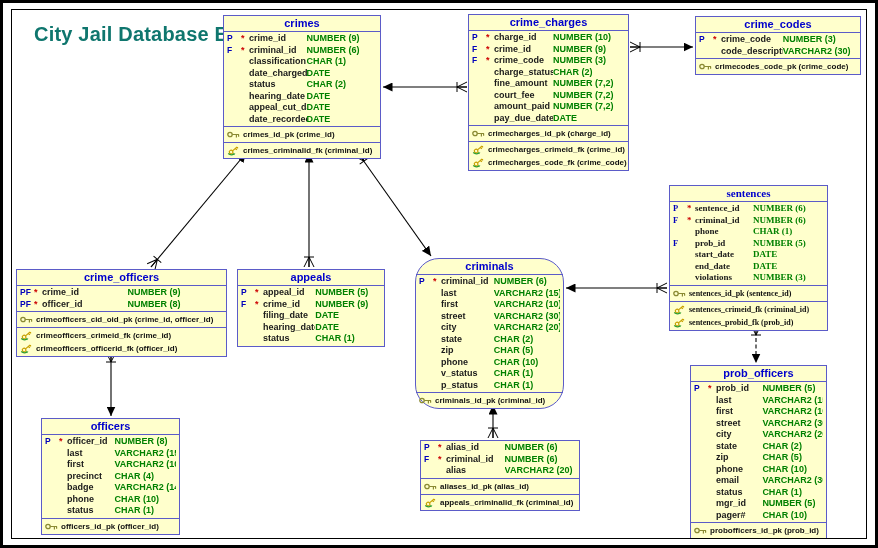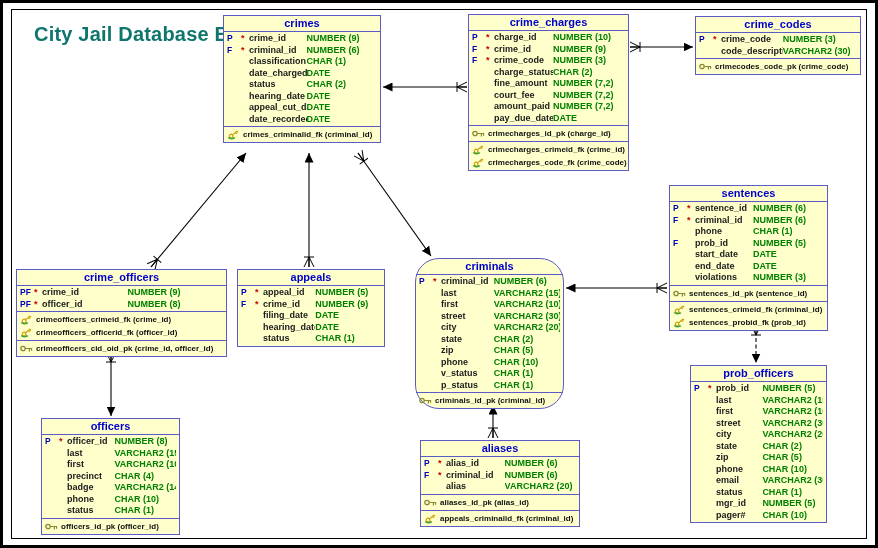--- a/index.html
+++ b/index.html
@@ -101,20 +101,31 @@
             <span class="col-flag"></span>
             <span class="col-req"></span>
             <span class="col-name">date_recorded</span>
             <span class="col-type">DATE</span>
           </div>
         </div>
         <div class="key-comp">
           <div class="key-row">
             <span class="key-icon">
               <svg viewBox="0 0 13 11">
+                <circle cx="3" cy="5.5" r="2.2" fill="none" stroke="#8a8a33" stroke-width="1.3"></circle>
+                <path d="M5.2 5.5 H12 M9.4 5.5 V8.6 M11.6 5.5 V7.8" stroke="#8a8a33" stroke-width="1.2" fill="none"></path>
+              </svg>
+            </span>
+            <span class="key-label">crimes_id_pk (crime_id)</span>
+          </div>
+        </div>
+        <div class="key-comp">
+          <div class="key-row">
+            <span class="key-icon">
+              <svg viewBox="0 0 13 11">
                 <g stroke="#c8a000" stroke-width="1.2" fill="none" transform="rotate(-40 6.5 5)">
                   <circle cx="3.4" cy="5" r="1.8"></circle>
                   <path d="M5.2 5 H11.2 M9.2 5 V7 M11 5 V6.6"></path>
                 </g>
                 <path d="M1.2 8.6 Q4 10.8 7 9" stroke="#2f9e2f" stroke-width="1.3" fill="none"></path>
                 <path d="M8.4 8.4 l-2.6 -0.2 1.2 2 z" fill="#2f9e2f"></path>
               </svg>
             </span>
             <span class="key-label">crimes_criminalid_fk (criminal_id)</span>
           </div>
@@ -233,21 +244,21 @@
             <span class="key-icon">
               <svg viewBox="0 0 13 11">
                 <circle cx="3" cy="5.5" r="2.2" fill="none" stroke="#8a8a33" stroke-width="1.3"></circle>
                 <path d="M5.2 5.5 H12 M9.4 5.5 V8.6 M11.6 5.5 V7.8" stroke="#8a8a33" stroke-width="1.2" fill="none"></path>
               </svg>
             </span>
             <span class="key-label">crimecodes_code_pk (crime_code)</span>
           </div>
         </div>
       </div>
-      <div class="entity" style="left:666px;top:182px;width:159px;">
+      <div class="entity" style="left:666px;top:182px;width:159px;font-family:Liberation Serif, serif;">
         <div class="e-header">sentences</div>
         <div class="e-cols">
           <div class="col-row">
             <span class="col-flag">P</span>
             <span class="col-req">*</span>
             <span class="col-name">sentence_id</span>
             <span class="col-type">NUMBER (6)</span>
           </div>
           <div class="col-row">
             <span class="col-flag">F</span>
@@ -395,20 +406,31 @@
             <span class="col-name">mgr_id</span>
             <span class="col-type">NUMBER (5)</span>
           </div>
           <div class="col-row">
             <span class="col-flag"></span>
             <span class="col-req"></span>
             <span class="col-name">pager#</span>
             <span class="col-type">CHAR (10)</span>
           </div>
         </div>
+        <div class="key-comp">
+          <div class="key-row">
+            <span class="key-icon">
+              <svg viewBox="0 0 13 11">
+                <circle cx="3" cy="5.5" r="2.2" fill="none" stroke="#8a8a33" stroke-width="1.3"></circle>
+                <path d="M5.2 5.5 H12 M9.4 5.5 V8.6 M11.6 5.5 V7.8" stroke="#8a8a33" stroke-width="1.2" fill="none"></path>
+              </svg>
+            </span>
+            <span class="key-label">probofficers_id_pk (prob_id)</span>
+          </div>
+        </div>
       </div>
       <div class="entity" style="left:412px;top:255px;width:149px;border-radius:24px;">
         <div class="e-header">criminals</div>
         <div class="e-cols">
           <div class="col-row">
             <span class="col-flag">P</span>
             <span class="col-req">*</span>
             <span class="col-name">criminal_id</span>
             <span class="col-type">NUMBER (6)</span>
           </div>
@@ -521,20 +543,31 @@
             <span class="col-flag">PF</span>
             <span class="col-req">*</span>
             <span class="col-name">crime_id</span>
             <span class="col-type">NUMBER (9)</span>
           </div>
           <div class="col-row">
             <span class="col-flag">PF</span>
             <span class="col-req">*</span>
             <span class="col-name">officer_id</span>
             <span class="col-type">NUMBER (8)</span>
+          </div>
+        </div>
+        <div class="key-comp">
+          <div class="key-row">
+            <span class="key-icon">
+              <svg viewBox="0 0 13 11">
+                <circle cx="3" cy="5.5" r="2.2" fill="none" stroke="#8a8a33" stroke-width="1.3"></circle>
+                <path d="M5.2 5.5 H12 M9.4 5.5 V8.6 M11.6 5.5 V7.8" stroke="#8a8a33" stroke-width="1.2" fill="none"></path>
+              </svg>
+            </span>
+            <span class="key-label">crimeofficers_cid_oid_pk (crime_id, officer_id)</span>
           </div>
         </div>
         <div class="key-comp">
           <div class="key-row">
             <span class="key-icon">
               <svg viewBox="0 0 13 11">
                 <g stroke="#c8a000" stroke-width="1.2" fill="none" transform="rotate(-40 6.5 5)">
                   <circle cx="3.4" cy="5" r="1.8"></circle>
                   <path d="M5.2 5 H11.2 M9.2 5 V7 M11 5 V6.6"></path>
                 </g>
@@ -551,31 +584,20 @@
                   <circle cx="3.4" cy="5" r="1.8"></circle>
                   <path d="M5.2 5 H11.2 M9.2 5 V7 M11 5 V6.6"></path>
                 </g>
                 <path d="M1.2 8.6 Q4 10.8 7 9" stroke="#2f9e2f" stroke-width="1.3" fill="none"></path>
                 <path d="M8.4 8.4 l-2.6 -0.2 1.2 2 z" fill="#2f9e2f"></path>
               </svg>
             </span>
             <span class="key-label">crimeofficers_officerid_fk (officer_id)</span>
           </div>
         </div>
-        <div class="key-comp">
-          <div class="key-row">
-            <span class="key-icon">
-              <svg viewBox="0 0 13 11">
-                <circle cx="3" cy="5.5" r="2.2" fill="none" stroke="#8a8a33" stroke-width="1.3"></circle>
-                <path d="M5.2 5.5 H12 M9.4 5.5 V8.6 M11.6 5.5 V7.8" stroke="#8a8a33" stroke-width="1.2" fill="none"></path>
-              </svg>
-            </span>
-            <span class="key-label">crimeofficers_cid_oid_pk (crime_id, officer_id)</span>
-          </div>
-        </div>
       </div>
       <div class="entity" style="left:38px;top:415px;width:139px;">
         <div class="e-header">officers</div>
         <div class="e-cols">
           <div class="col-row">
             <span class="col-flag">P</span>
             <span class="col-req">*</span>
             <span class="col-name">officer_id</span>
             <span class="col-type">NUMBER (8)</span>
           </div>
@@ -622,21 +644,20 @@
               <svg viewBox="0 0 13 11">
                 <circle cx="3" cy="5.5" r="2.2" fill="none" stroke="#8a8a33" stroke-width="1.3"></circle>
                 <path d="M5.2 5.5 H12 M9.4 5.5 V8.6 M11.6 5.5 V7.8" stroke="#8a8a33" stroke-width="1.2" fill="none"></path>
               </svg>
             </span>
             <span class="key-label">officers_id_pk (officer_id)</span>
           </div>
         </div>
       </div>
       <div class="entity" style="left:417px;top:437px;width:160px;">
-        <div class="e-header">aliases</div>
         <div class="e-cols">
           <div class="col-row">
             <span class="col-flag">P</span>
             <span class="col-req">*</span>
             <span class="col-name">alias_id</span>
             <span class="col-type">NUMBER (6)</span>
           </div>
           <div class="col-row">
             <span class="col-flag">F</span>
             <span class="col-req">*</span>

